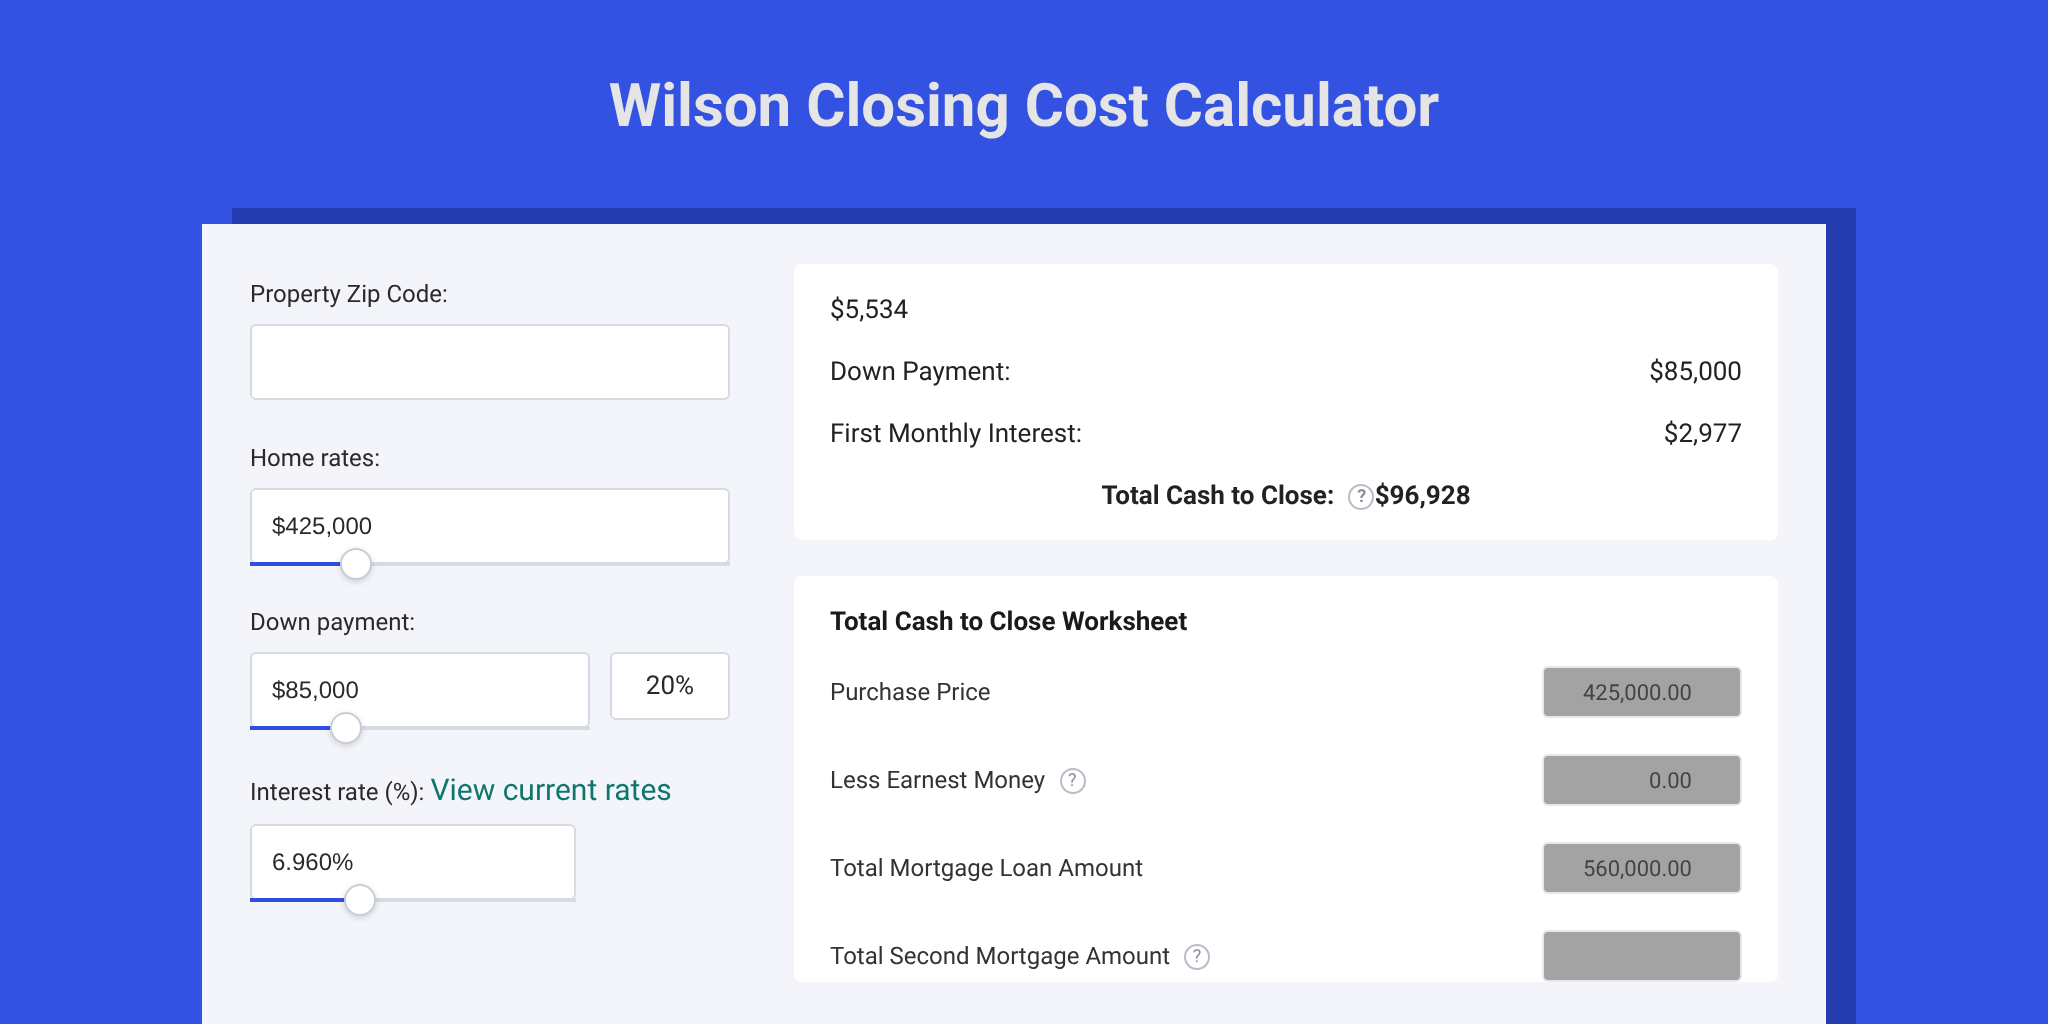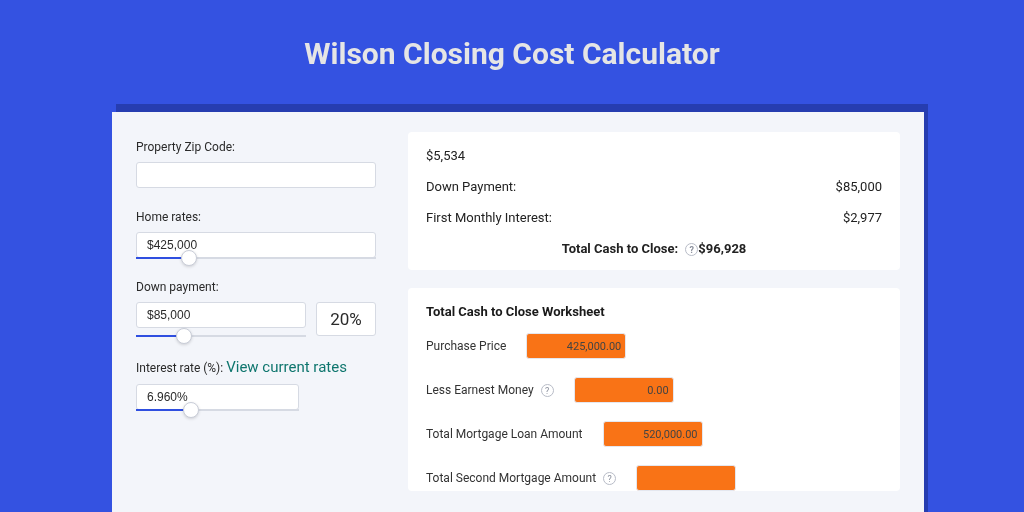--- a/index.html
+++ b/index.html
@@ -19,21 +19,21 @@
     position: absolute;
     top: 104px;
     left: 116px;
     width: 812px;
     height: 408px;
     background: #263db0;
   }
   .card {
     position: absolute;
     top: 112px;
-    left: 112px;
+    left: 101px;
     width: 812px;
     height: 400px;
     background: #f3f5fa;
     display: flex;
   }
   .left-col {
     width: 288px;
     padding: 28px 24px 0 24px;
     background: #f3f5fa;
   }
@@ -44,37 +44,37 @@
   }
   .field-label {
     font-size: 12px;
     color: #2a2a2a;
     margin-bottom: 8px;
     display: block;
   }
   .input-wrap { position: relative; margin-bottom: 22px; }
   input.text-input {
     width: 100%;
-    height: 26px;
+    height: 38px;
     border: 1px solid #d6dae3;
     border-radius: 3px;
     background: #fff;
     font-size: 12px;
     color: #2a2a2a;
     padding: 0 10px;
   }
   .input-row { display: flex; gap: 10px; }
   .input-row .slider-box { flex: 1; }
   .pct-box {
     width: 60px;
     height: 34px;
     border: 1px solid #d6dae3;
     border-radius: 3px;
     background: #fff;
-    font-size: 17px;
+    font-size: 13px;
     color: #2a2a2a;
     display: flex;
     align-items: center;
     justify-content: center;
   }
   .slider-box { position: relative; }
   .slider-track {
     position: absolute;
     left: 0; right: 0; bottom: -1px;
     height: 2px;
@@ -138,39 +138,39 @@
     vertical-align: middle;
     cursor: help;
   }
   .worksheet-panel {
     background: #fff;
     border-radius: 4px;
     padding: 16px 18px 0 18px;
   }
   .ws-row {
     display: flex;
-    justify-content: flex-start;
+    justify-content: space-between;
     align-items: center;
     font-size: 12px;
     color: #333;
     margin-bottom: 18px;
     gap: 20px;
   }
   .ws-value {
     width: 100px;
     height: 26px;
     border: 1px solid #e4e7ef;
     border-radius: 3px;
-    background: #f97316;
+    background: #a3a3a3;
     font-size: 11px;
     color: #444;
     display: flex;
     align-items: center;
     justify-content: flex-end;
-    padding: 0 4px;
+    padding: 0 24px;
   }
 </style>
 </head>
 <body>
 
 <div class="page-title">Wilson Closing Cost Calculator</div>
 
 <div class="shadow-card"></div>
 
 <div class="card">
@@ -258,21 +258,21 @@
       <div class="ws-row">
         <span>
           <span>Less Earnest Money</span>
           <span class="help-icon">?</span>
         </span>
         <div class="ws-value">0.00</div>
       </div>
 
       <div class="ws-row">
         <span>Total Mortgage Loan Amount</span>
-        <div class="ws-value">520,000.00</div>
+        <div class="ws-value">560,000.00</div>
       </div>
 
       <div class="ws-row">
         <span>
           <span>Total Second Mortgage Amount</span>
           <span class="help-icon">?</span>
         </span>
         <div class="ws-value"></div>
       </div>
     </div>

